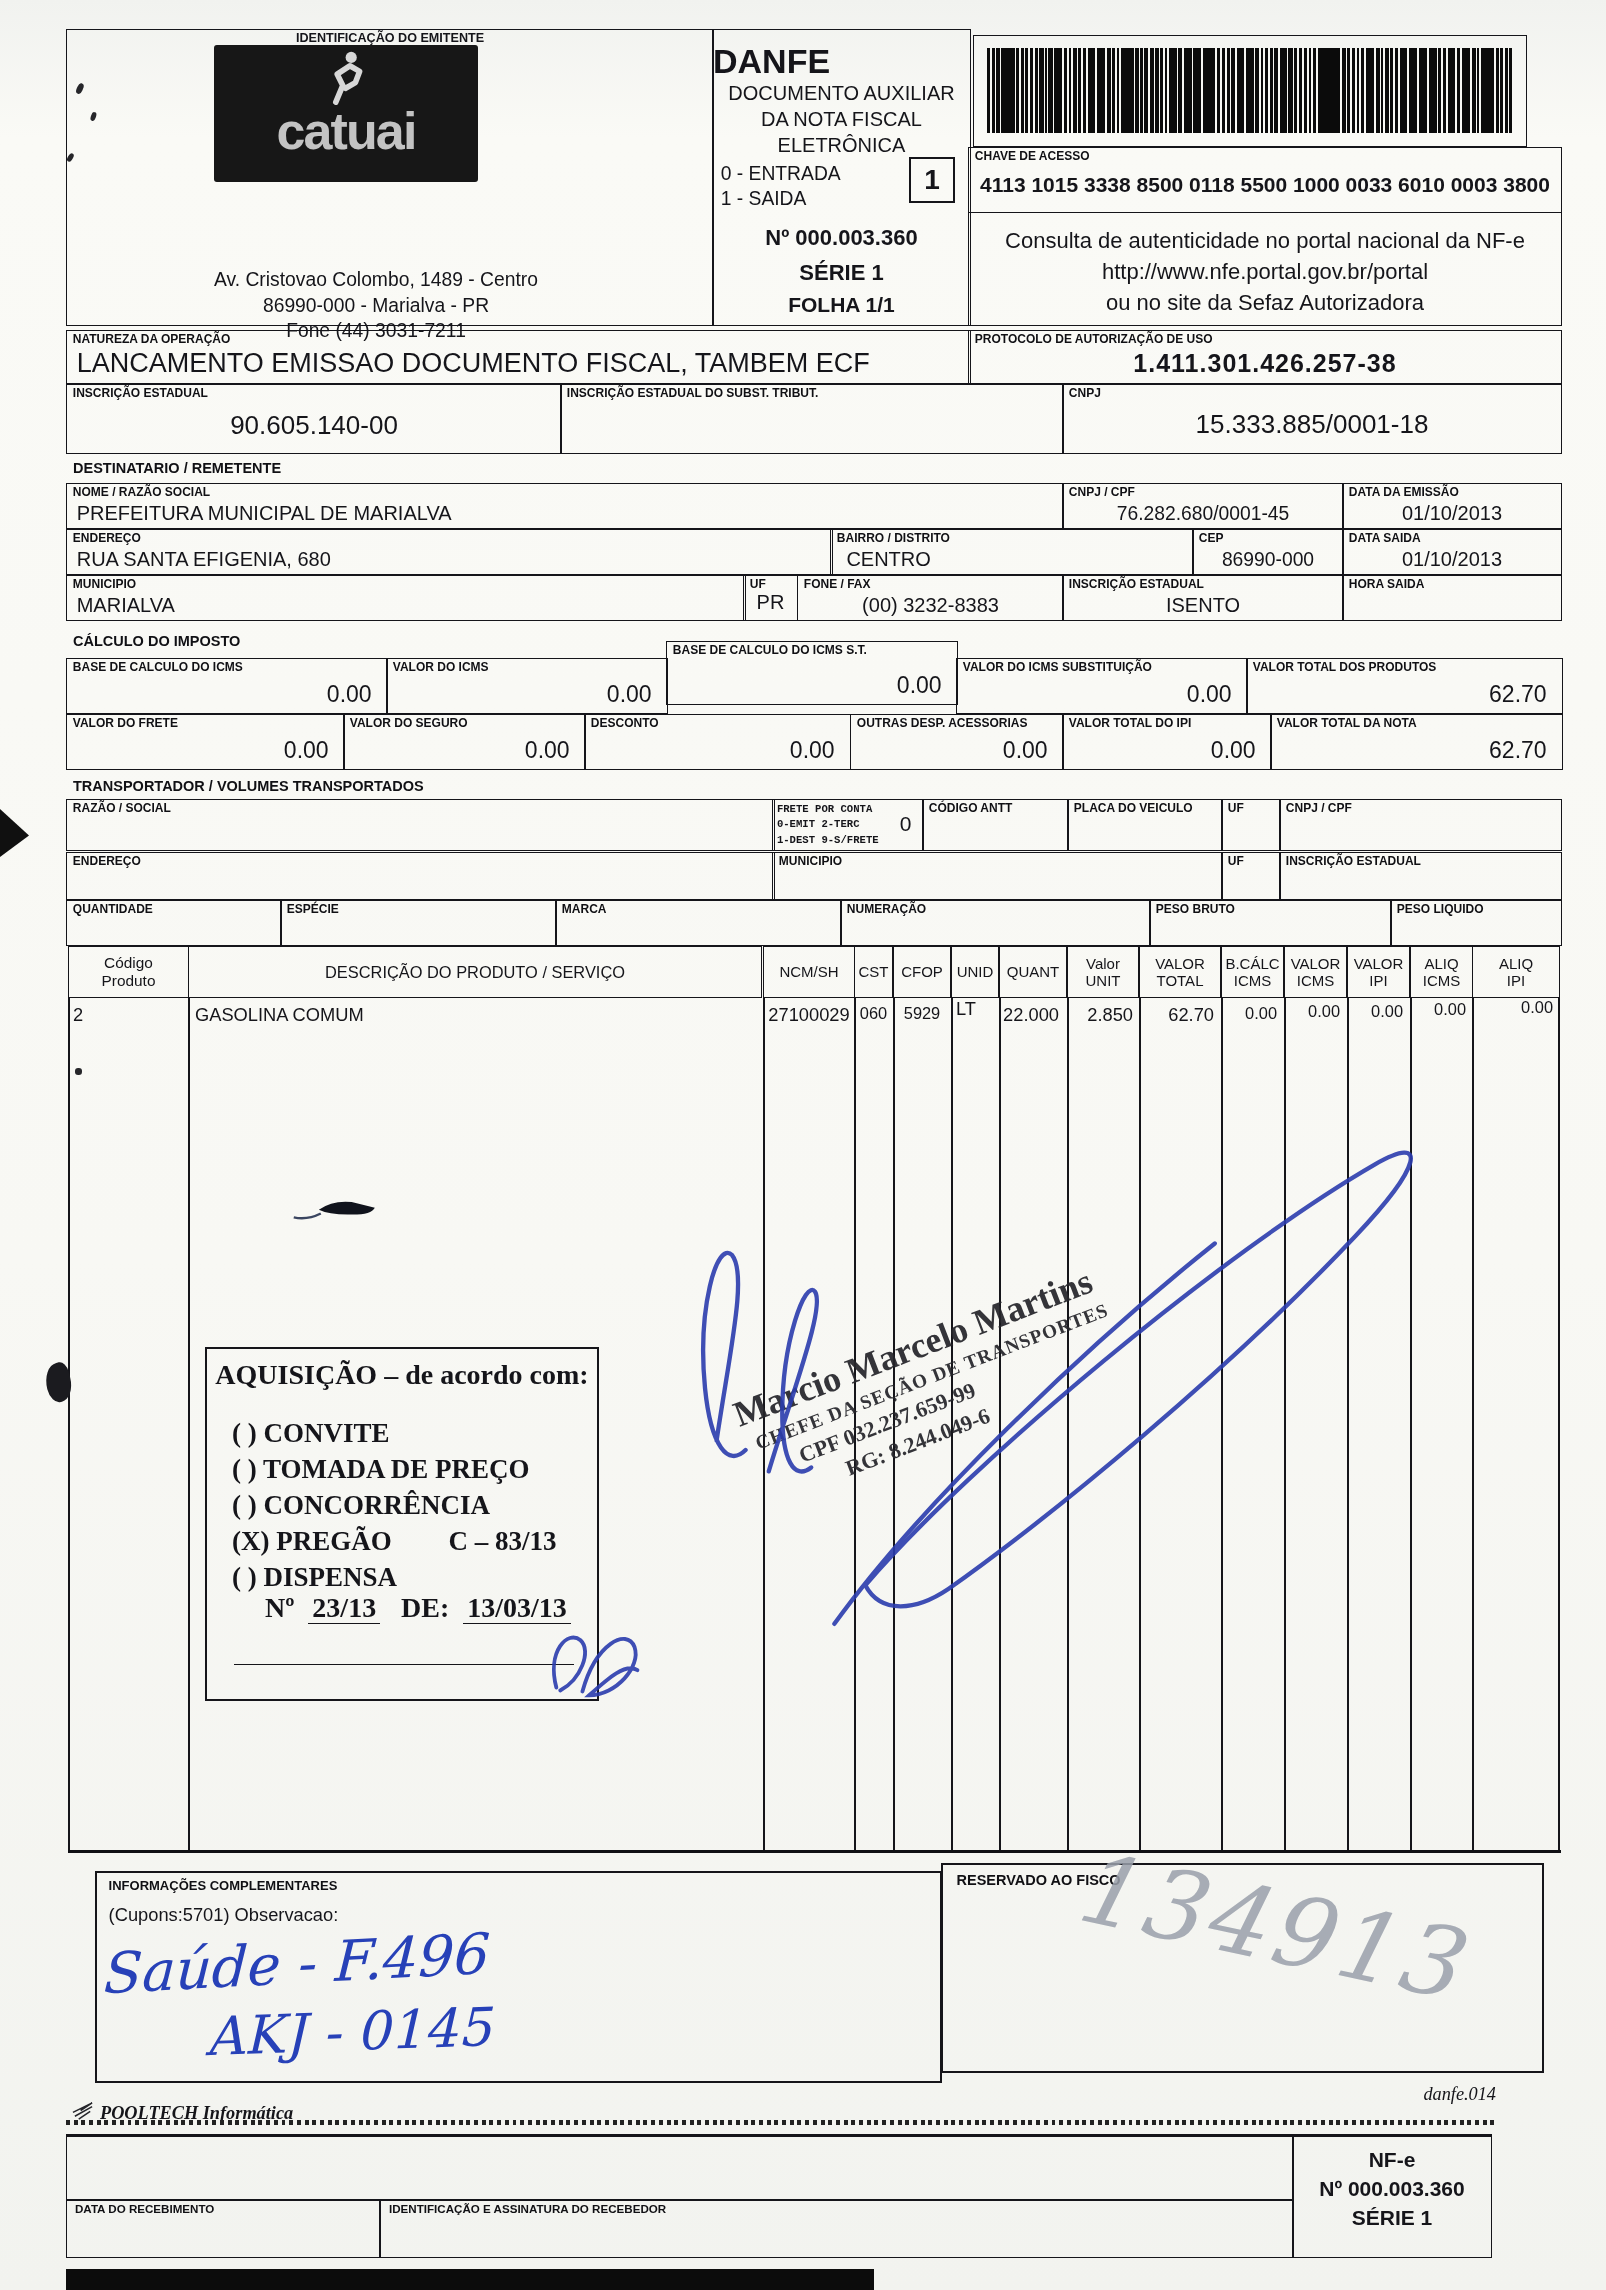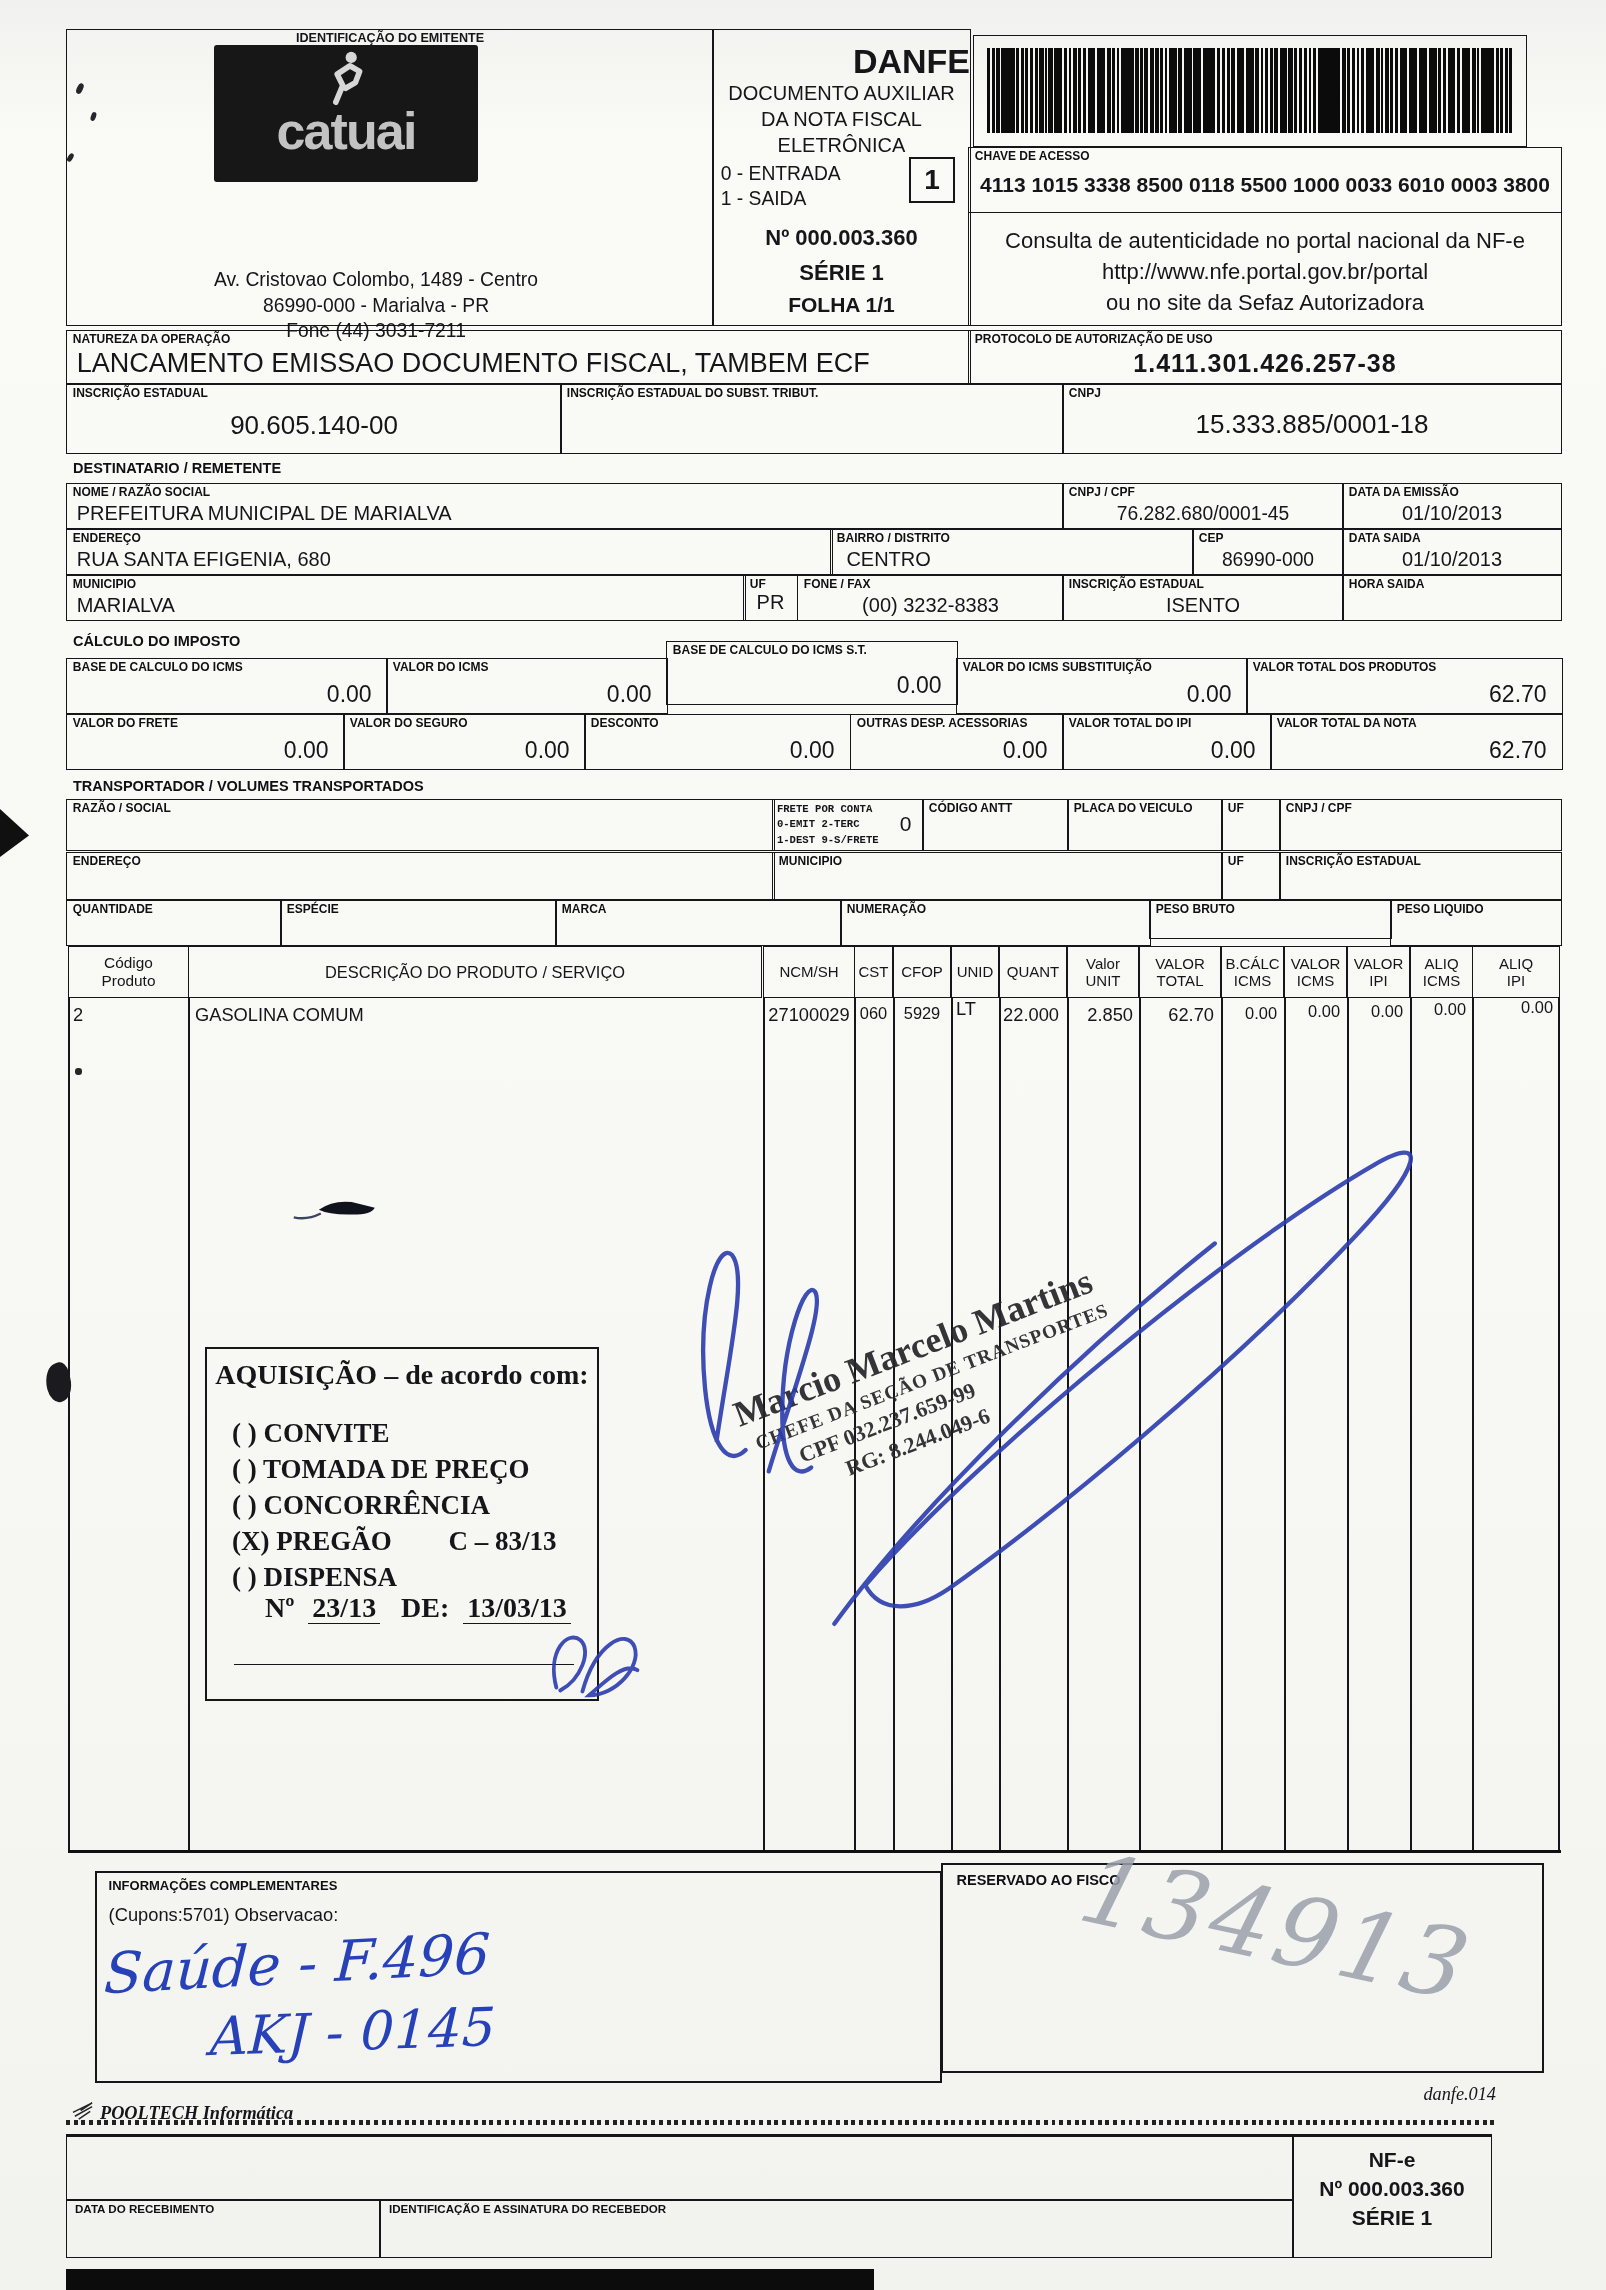--- a/index.html
+++ b/index.html
@@ -41,21 +41,21 @@
         <path d="M12 38 L17 26 L13 18 L22 12 L29 16 L26 24 L19 28" stroke="#d7d7d7" stroke-width="4" fill="none" stroke-linejoin="round" stroke-linecap="round"></path>
       </svg>
       <div style="position:absolute;left:0;right:0;top:56px;text-align:center;font-weight:bold;font-size:52px;letter-spacing:-1.9px;color:#c3c3c3">catuai</div>
     </div>
     <div style="position:absolute;left:0;width:618px;top:239px;text-align:center;font-size:19.3px">Av. Cristovao Colombo, 1489 - Centro</div>
     <div style="position:absolute;left:0;width:618px;top:265px;text-align:center;font-size:19.3px">86990-000 - Marialva - PR</div>
     <div style="position:absolute;left:0;width:618px;top:290px;text-align:center;font-size:19.3px">Fone (44) 3031-7211</div>
   </div>
 
   <div class="bx" style="left:712px;top:29px;width:259px;height:297px">
-    <div style="position:absolute;left:0;right:0;top:11.6px;text-align:right;font-weight:bold;font-size:34px">DANFE</div>
+    <div style="position:absolute;left:0;right:0;top:11.6px;text-align:left;font-weight:bold;font-size:34px">DANFE</div>
     <div style="position:absolute;left:0;right:0;top:50px;text-align:center;font-size:20px;line-height:26px">
       <div>DOCUMENTO AUXILIAR</div>
       <div>DA NOTA FISCAL</div>
       <div>ELETRÔNICA</div>
     </div>
     <div style="position:absolute;left:7.7px;top:133px;font-size:19.3px">0 - ENTRADA</div>
     <div style="position:absolute;left:7.7px;top:158px;font-size:19.3px">1 - SAIDA</div>
     <div style="position:absolute;left:196px;top:127px;width:46px;height:46px;border:2.9px solid #15151a;box-sizing:border-box;
                 display:flex;align-items:center;justify-content:center;font-weight:bold;font-size:28px">1</div>
     <div style="position:absolute;left:0;right:0;top:195px;text-align:center;font-weight:bold;font-size:22px">Nº 000.003.360</div>
@@ -243,21 +243,21 @@
   </div>
   <div class="bx" style="left:280px;top:900px;width:277px;height:46px">
     <span class="l">ESPÉCIE</span>
   </div>
   <div class="bx" style="left:555px;top:900px;width:287px;height:46px">
     <span class="l">MARCA</span>
   </div>
   <div class="bx" style="left:840px;top:900px;width:311px;height:46px">
     <span class="l">NUMERAÇÃO</span>
   </div>
-  <div class="bx" style="left:1149px;top:900px;width:243px;height:39px">
+  <div class="bx" style="left:1149px;top:900px;width:243px;height:46px">
     <span class="l">PESO BRUTO</span>
   </div>
   <div class="bx" style="left:1390px;top:900px;width:172px;height:46px">
     <span class="l">PESO LIQUIDO</span>
   </div>
 
   <div class="th" style="left:68px;top:946px;width:121px;height:52px;font-size:15.4px">Código
 Produto</div>
   <div class="th" style="left:188px;top:946px;width:574px;height:52px;font-size:16.4px">DESCRIÇÃO DO PRODUTO / SERVIÇO</div>
   <div class="th" style="left:763px;top:946px;width:92px;height:52px">NCM/SH</div>

